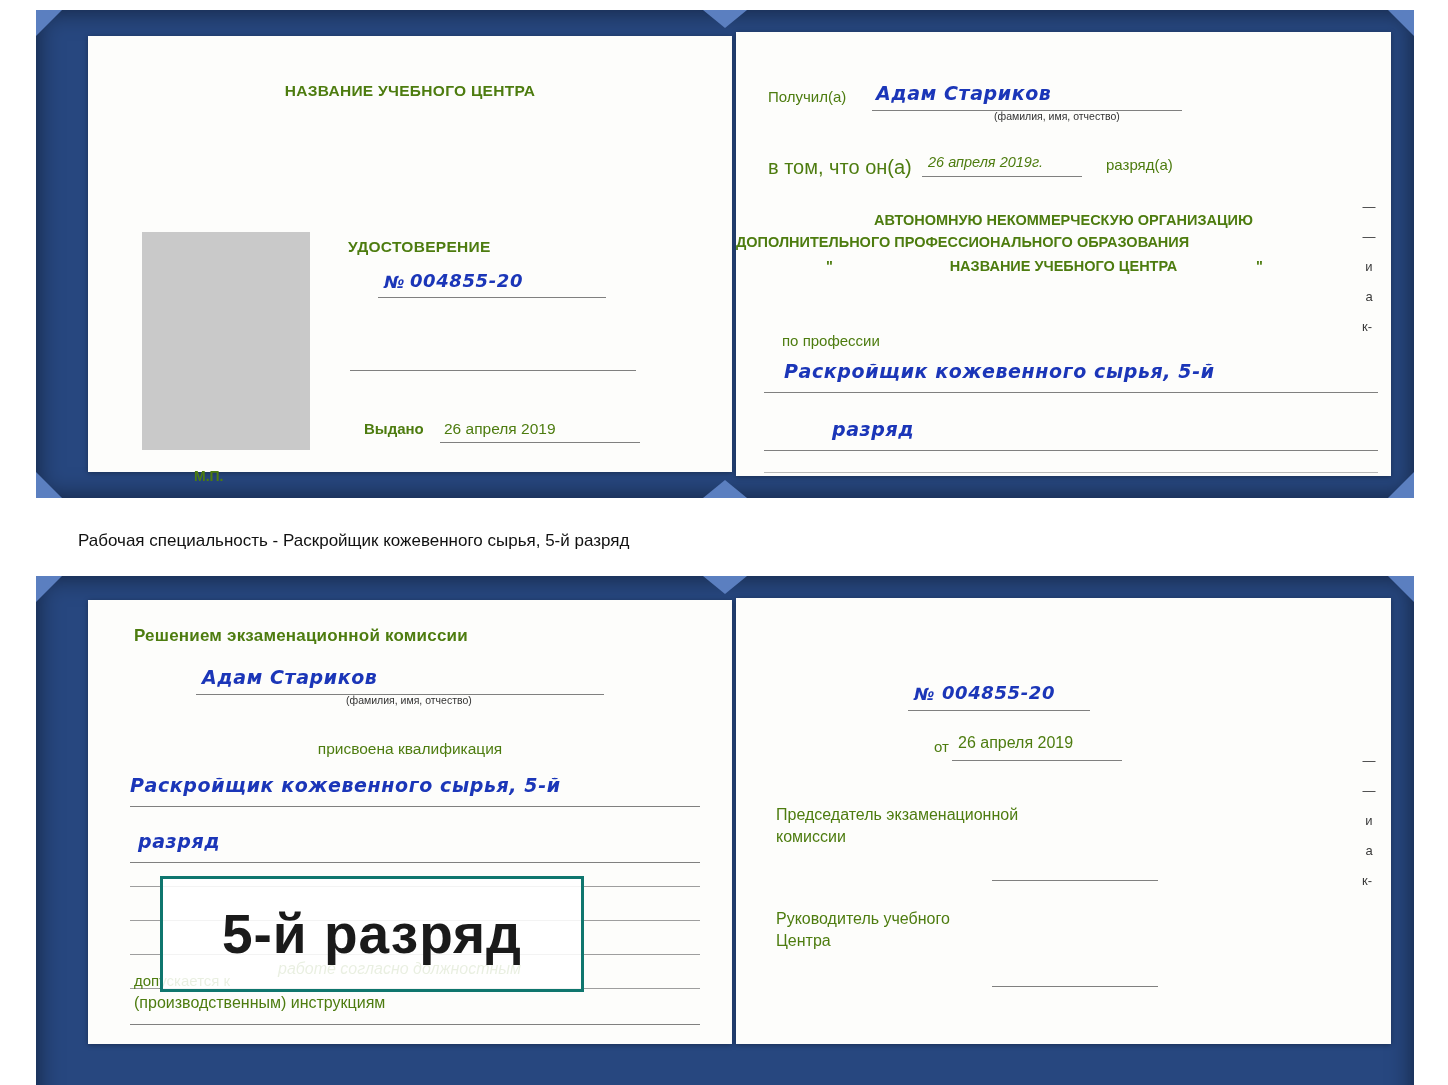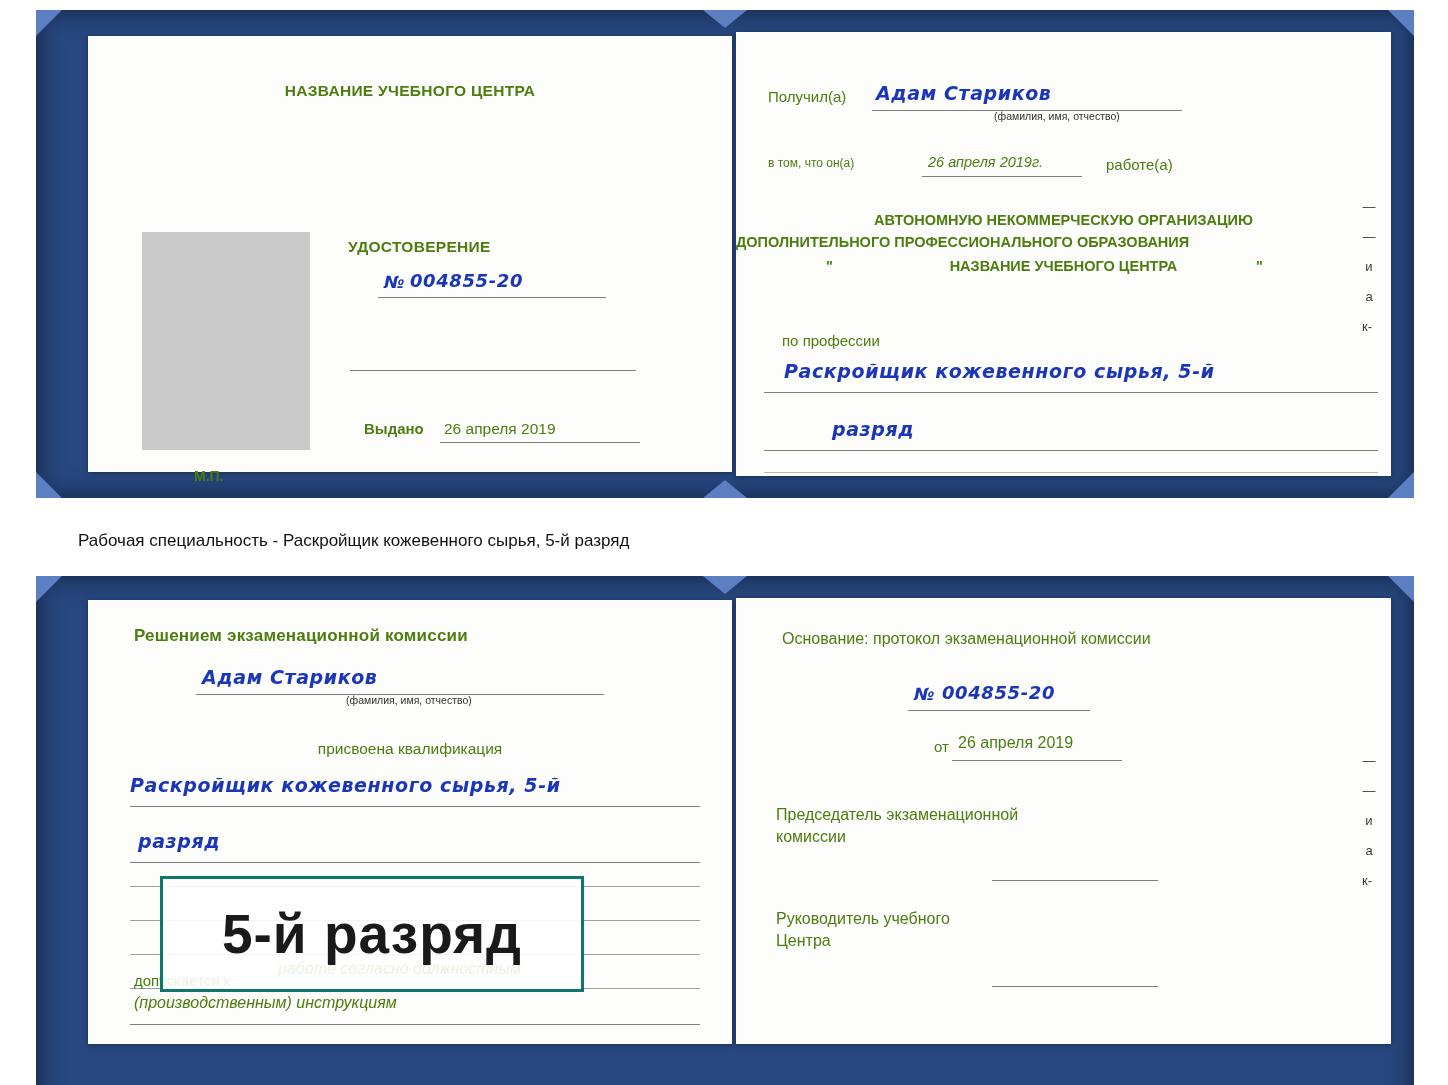--- a/index.html
+++ b/index.html
@@ -194,24 +194,24 @@
     </div>
 
     <div class="spine"></div>
 
     <div class="leaf right">
       <div class="print" style="position:absolute; left:32px; top:56px; font-size:15px;">Получил(а)</div>
       <div class="hand hand-b" style="position:absolute; left:140px; top:50px; font-size:19px;">Адам Стариков</div>
       <div class="rule" style="left:136px; top:78px; width:310px;"></div>
       <div class="small-note" style="position:absolute; left:258px; top:78px;">(фамилия, имя, отчество)</div>
 
-      <div class="print" style="position:absolute; left:32px; top:124px; font-size:12px;">в том, что он(а)</div>
+      <div class="print" style="position:absolute; left:32px; top:124px; font-size:20px;">в том, что он(а)</div>
       <div class="print" style="position:absolute; left:192px; top:122px; font-size:14.5px; font-style:italic;">26 апреля 2019г.</div>
       <div class="rule" style="left:186px; top:144px; width:160px;"></div>
-      <div class="print" style="position:absolute; left:370px; top:124px; font-size:15px;">работе(а)</div>
+      <div class="print" style="position:absolute; left:370px; top:124px; font-size:15px;">разряд(а)</div>
 
       <div class="print print-b" style="position:absolute; left:0; top:180px; width:100%; text-align:center; font-size:14.5px;">АВТОНОМНУЮ НЕКОММЕРЧЕСКУЮ ОРГАНИЗАЦИЮ</div>
       <div class="print print-b" style="position:absolute; left:0; top:202px; width:100%; font-size:14.5px;">ДОПОЛНИТЕЛЬНОГО ПРОФЕССИОНАЛЬНОГО ОБРАЗОВАНИЯ</div>
       <div class="print print-b" style="position:absolute; left:90px; top:226px; font-size:14.5px;">"</div>
       <div class="print print-b" style="position:absolute; left:0; top:226px; width:100%; text-align:center; font-size:14.5px;">НАЗВАНИЕ УЧЕБНОГО ЦЕНТРА</div>
       <div class="print print-b" style="position:absolute; left:520px; top:226px; font-size:14.5px;">"</div>
 
       <div class="print" style="position:absolute; left:46px; top:300px; font-size:15px;">по профессии</div>
 
       <div class="hand hand-b" style="position:absolute; left:48px; top:328px; font-size:19px;">Раскройщик кожевенного сырья, 5-й</div>
@@ -258,28 +258,27 @@
 
       <div class="lined" style="left:42px; top:286px; width:570px; height:160px;">
         <div class="l" style="top:0px;"></div>
         <div class="l" style="top:34px;"></div>
         <div class="l" style="top:68px;"></div>
         <div class="l" style="top:102px;"></div>
       </div>
 
       <div class="print" style="position:absolute; left:46px; top:372px; font-size:15px;">допускается к</div>
       <div class="print" style="position:absolute; left:190px; top:360px; font-size:16px; font-style:italic;">работе согласно должностным</div>
-      <div class="print" style="position:absolute; left:46px; top:394px; font-size:16px; font-style:italic;">(производственным) инструкциям</div>
+      <div class="print" style="position:absolute; left:46px; top:394px; font-size:16px; ">(производственным) инструкциям</div>
       <div class="rule" style="left:42px; top:424px; width:570px;"></div>
     </div>
 
     <div class="spine"></div>
 
     <div class="leaf right">
-      <div class="print" style="position:absolute; left:46px; top:32px; font-size:16px;">Основание: протокол экзаменационной комиссии</div>
 
       <div class="hand hand-b" style="position:absolute; left:178px; top:86px; font-size:17px;">№</div>
       <div class="hand hand-b" style="position:absolute; left:206px; top:84px; font-size:18px;">004855-20</div>
       <div class="rule" style="left:172px; top:112px; width:182px;"></div>
 
       <div class="print" style="position:absolute; left:198px; top:140px; font-size:15px;">от</div>
       <div class="print" style="position:absolute; left:222px; top:136px; font-size:16px;">26 апреля 2019</div>
       <div class="rule" style="left:216px; top:162px; width:170px;"></div>
 
       <div class="print" style="position:absolute; left:40px; top:208px; font-size:16px;">Председатель экзаменационной</div>

